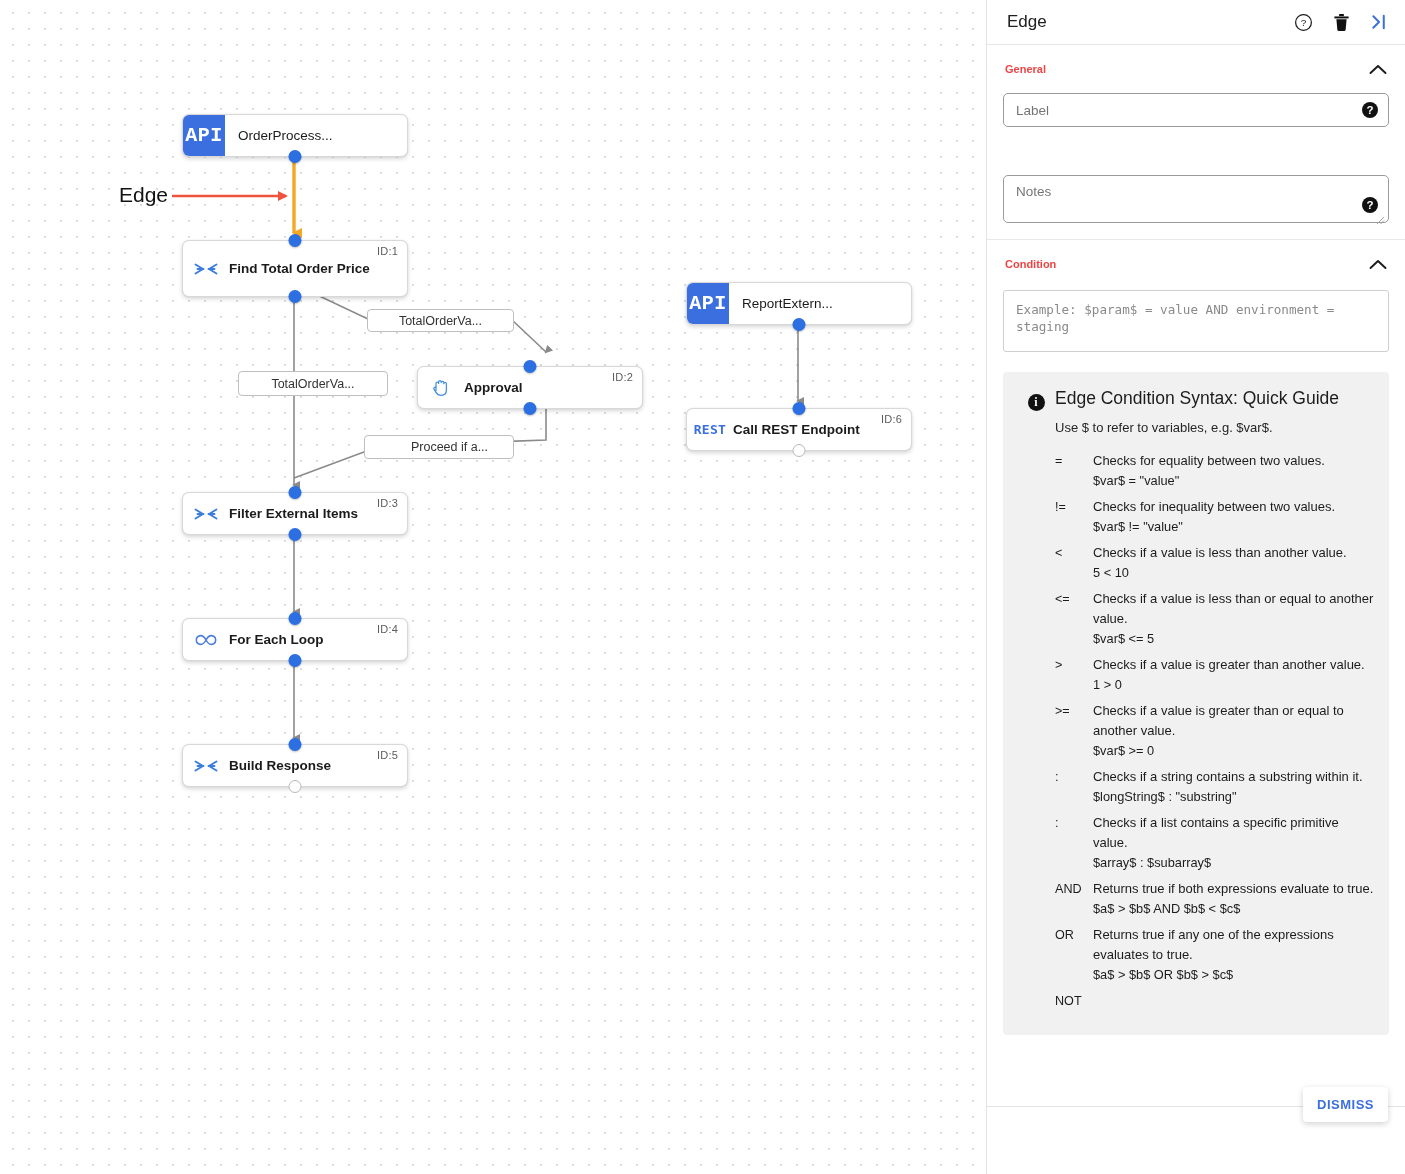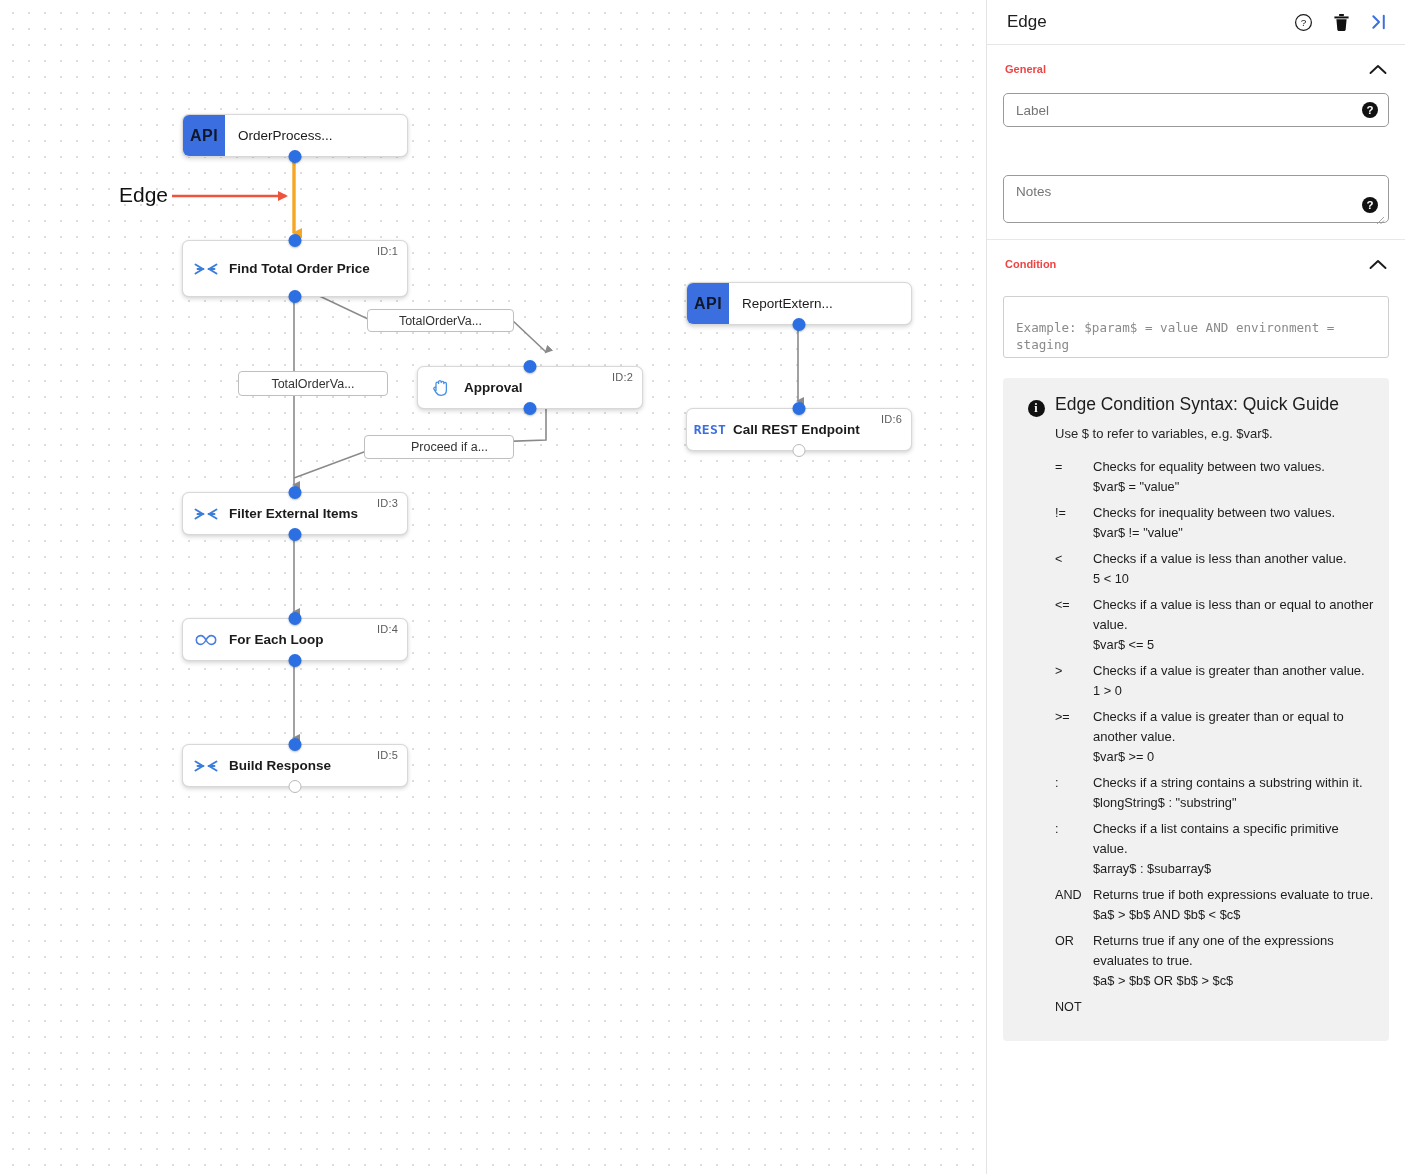--- a/index.html
+++ b/index.html
@@ -37,24 +37,24 @@
   }
   .node-inner {
     display: flex; align-items: center;
     width: 100%; height: 100%;
     border-radius: 6px;
     overflow: hidden;
   }
   .api-badge {
     width: 42px; align-self: stretch;
     background: #3b6fe0;
-    color: #0f172a;
+    color: #ffffff;
     display: flex; align-items: center; justify-content: center;
-    font-family: Liberation Sans, sans-serif;
-    font-size: 16px;
+    font-family: Liberation Mono, monospace;
+    font-size: 20px;
     font-weight: 700;
     letter-spacing: .5px;
   }
   .node-title {
     font-size: 13.5px;
     color: #1b1b1b;
     font-weight: 400;
     padding-left: 13px;
     white-space: nowrap;
   }
@@ -171,26 +171,26 @@
   .resize-grip {
     position:absolute; right: 3px; bottom: 2px;
     width: 9px; height: 9px;
     color:#9a9a9a;
   }
 
   .cond-box {
     border: 1px solid #cfcfcf;
     border-radius: 3px;
     height: 62px;
-    padding: 22px 12px;
+    padding: 10px 12px;
     font-family: "DejaVu Sans Mono", monospace;
     font-size: 12.6px;
     color: #8a8a8a;
     line-height: 17px;
-    margin-top: 8px;
+    margin-top: 2px;
     margin-bottom: 20px;
   }
 
   .guide {
     background: #f1f1f1;
     border-radius: 4px;
     padding: 16px 14px 18px 14px;
     display: flex;
     gap: 0;
   }
@@ -504,15 +504,18 @@
             </div>
             <div class="op-row">
               <div class="op-key">NOT</div>
             </div>
           </div>
         </div>
       </div>
 
     </div>
 
+    <div class="panel-footer">
+      <button class="dismiss-btn">DISMISS</button>
+    </div>
 
   </div>
 </div>
 
 </body></html>

